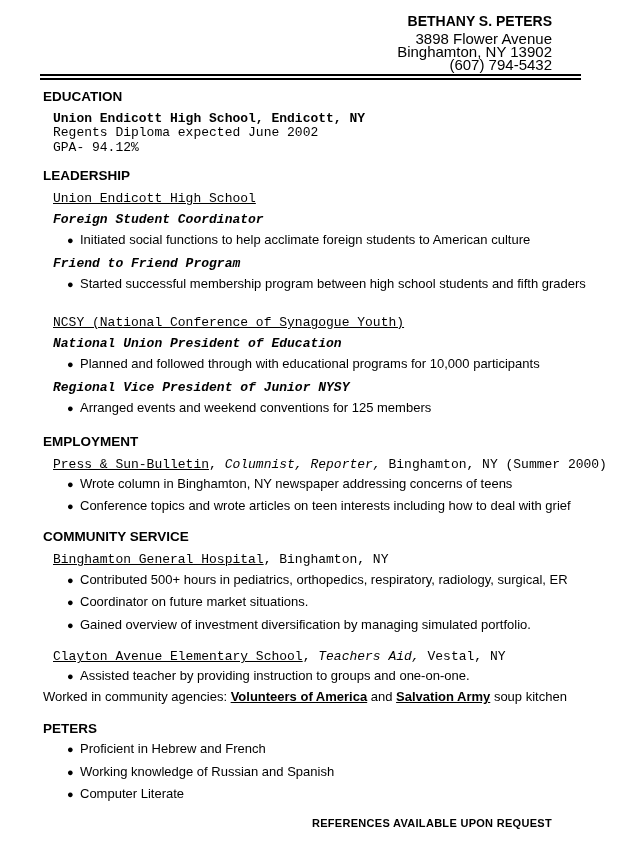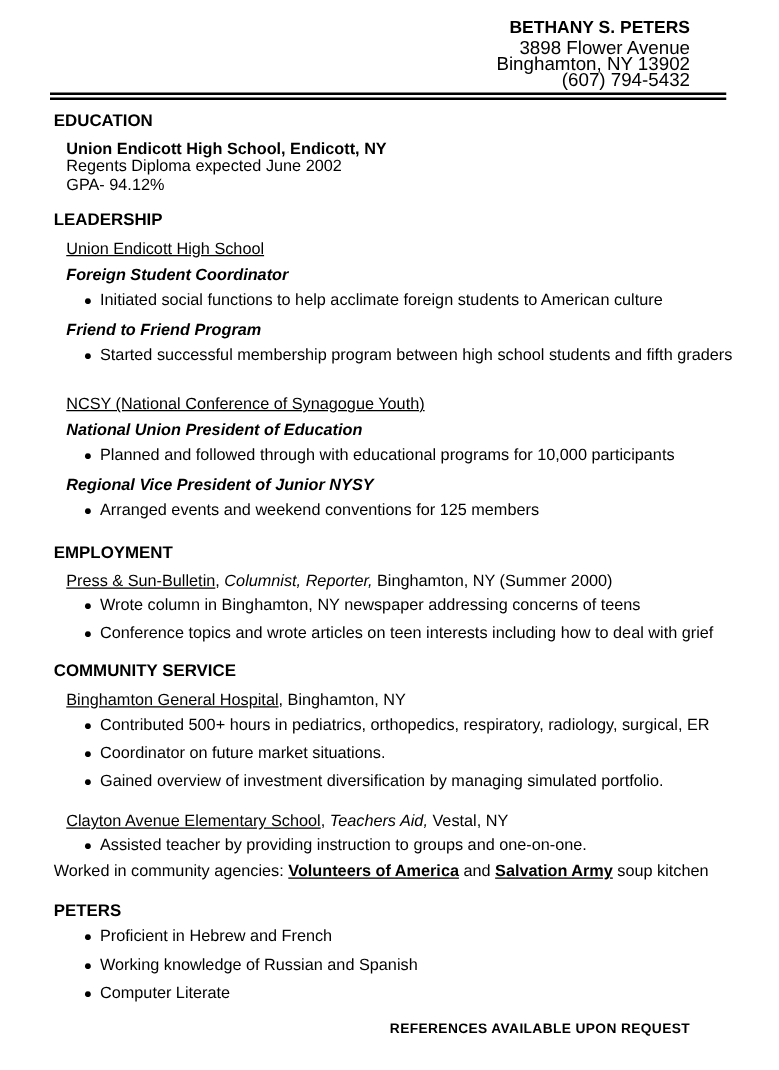--- a/index.html
+++ b/index.html
@@ -7,21 +7,21 @@
     width: 623px; height: 856px; position: relative; overflow: hidden;
     font-family: "Liberation Sans", sans-serif; color: #000;
     font-size: 13px;
   }
   .abs { position: absolute; white-space: nowrap; }
   .center { left: 0; width: 552px; text-align: right; }
   .name { top: 13px; font-size: 14px; font-weight: bold; }
   .addr { font-size: 15px; }
   .rule { position: absolute; left: 40px; width: 541px; height: 0; border-top: 2px solid #000; }
   .h { left: 43px; font-weight: bold; font-size: 13.5px; }
-  .sub { left: 53px; }
+  .sub { left: 53px; font-family: Liberation Mono, monospace; }
   .ul { text-decoration: underline; }
   .b { font-weight: bold; }
   .i { font-style: italic; }
   .bi { font-weight: bold; font-style: italic; }
   .bullet { left: 67px; }
   .bullet .dot { display: inline-block; width: 13px; font-size: 11px; }
   .footer { font-size: 11px; font-weight: bold; letter-spacing: 0.3px; }
 </style>
 </head>
 <body>

